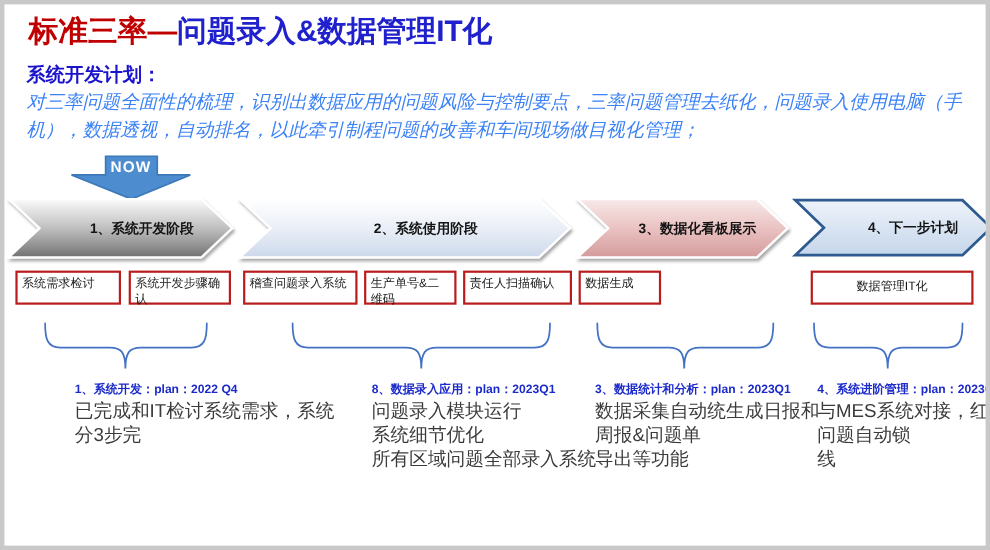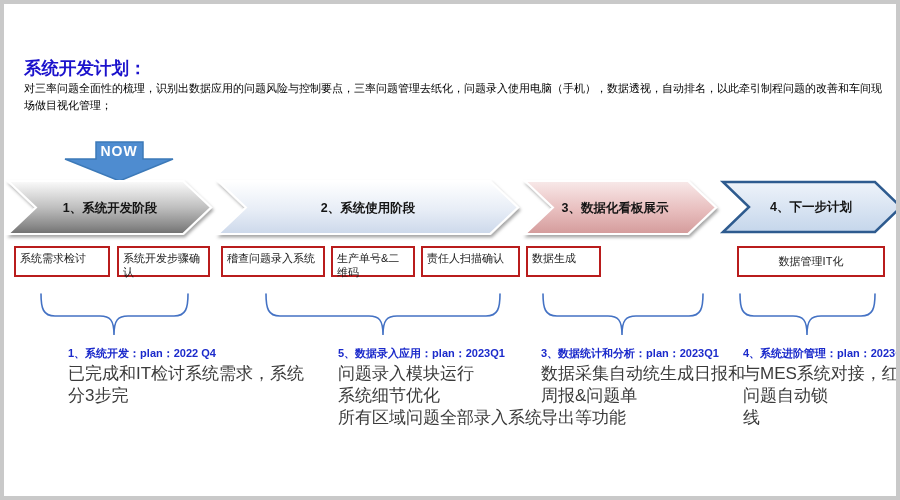--- a/index.html
+++ b/index.html
@@ -3,25 +3,25 @@
 <meta charset="utf-8">
 <style>
   html,body{margin:0;padding:0;background:#e9e9e9;font-family:"Liberation Sans",sans-serif;}
   #slide{position:relative;width:900px;height:500px;background:#ffffff;overflow:hidden;
          border:4px solid #c9c9c9;box-sizing:border-box;}
   .abs{position:absolute;}
   #main-title{left:22px;top:6px;font-size:27px;font-weight:bold;white-space:nowrap;}
   #main-title .t-red{color:#c00000;}
   #main-title .t-blue{color:#2021cc;}
   #subtitle{left:20px;top:52px;font-size:17.5px;font-weight:bold;color:#1b12cc;}
-  #intro{left:20px;top:76px;width:862px;font-size:11px;line-height:1.55;color:#000000;}
+  #intro{left:20px;top:76px;width:862px;font-size:17px;line-height:1.55;color:#3b82f6;font-style:italic;}
   #now-label{left:115px;top:147px;transform:translate(-50%,-50%);color:#ffffff;
              font-size:14px;font-weight:bold;letter-spacing:1px;}
   .stage-label{transform:translate(-50%,-50%);font-size:12.5px;font-weight:bold;
-               color:#141414;white-space:nowrap;}
+               color:#141414;white-space:nowrap;margin-left:19px;}
   .box{position:absolute;top:242px;height:31px;background:#ffffff;border:2px solid #b91c1c;
        box-sizing:border-box;font-size:11px;line-height:1.25;color:#1a1a1a;padding:4px 4px;}
   .box.center{display:flex;align-items:center;justify-content:center;text-align:center;}
   .plan{position:absolute;top:342px;}
   .plan-title{font-size:11px;font-weight:bold;color:#1b2acb;white-space:nowrap;margin-bottom:2px;}
   .plan-line{font-size:17px;color:#3b3b3b;line-height:1.3;}
   svg{position:absolute;left:0;top:0;}
 </style>
 </head>
 <body>
@@ -61,20 +61,23 @@
     <path d="M214,177 L486,177 L514,203.5 L486,230 L214,230 L242,203.5 Z" fill="url(#g-blue2)" stroke="#ffffff" stroke-width="2" filter="url(#ds)"></path>
     <path d="M521,177 L684,177 L712,203.5 L684,230 L521,230 L549,203.5 Z" fill="url(#g-pink)" stroke="#ffffff" stroke-width="2" filter="url(#ds)"></path>
     <path d="M719,178 L871,178 L897,203 L871,228 L719,228 L745,203 Z" fill="url(#g-blue4)" stroke="#2e5b8f" stroke-width="2.5"></path>
 
     <path d="M37,290 C37,304 39,312 51,312 L96,312 C106,312 110,316 110,331 C110,316 114,312 124,312 L170,312 C182,312 184,304 184,290" fill="none" stroke="#4472c4" stroke-width="1.6" stroke-linecap="round"></path>
     <path d="M262,290 C262,304 264,312 276,312 L365,312 C375,312 379,316 379,331 C379,316 383,312 393,312 L482,312 C494,312 496,304 496,290" fill="none" stroke="#4472c4" stroke-width="1.6" stroke-linecap="round"></path>
     <path d="M539,290 C539,304 541,312 553,312 L604,312 C614,312 618,316 618,331 C618,316 622,312 632,312 L685,312 C697,312 699,304 699,290" fill="none" stroke="#4472c4" stroke-width="1.6" stroke-linecap="round"></path>
     <path d="M736,290 C736,304 738,312 750,312 L789,312 C799,312 803,316 803,331 C803,316 807,312 817,312 L857,312 C869,312 871,304 871,290" fill="none" stroke="#4472c4" stroke-width="1.6" stroke-linecap="round"></path>
   </svg>
 
+  <div class="abs" id="main-title">
+    <span class="t-red">标准三率—</span><span class="t-blue">问题录入&amp;数据管理IT化</span>
+  </div>
   <div class="abs" id="subtitle">系统开发计划：</div>
   <div class="abs" id="intro">对三率问题全面性的梳理，识别出数据应用的问题风险与控制要点，三率问题管理去纸化，问题录入使用电脑（手机），数据透视，自动排名，以此牵引制程问题的改善和车间现场做目视化管理；</div>
 
   <div class="abs" id="now-label">NOW</div>
 
   <div class="abs stage-label" style="left:106px;top:204px;">1、系统开发阶段</div>
   <div class="abs stage-label" style="left:364px;top:204px;">2、系统使用阶段</div>
   <div class="abs stage-label" style="left:611px;top:204px;">3、数据化看板展示</div>
   <div class="abs stage-label" style="left:807px;top:203px;">4、下一步计划</div>
 
@@ -84,21 +87,21 @@
   <div class="box" style="left:327px;width:84px;">生产单号&amp;二维码</div>
   <div class="box" style="left:417px;width:99px;">责任人扫描确认</div>
   <div class="box" style="left:522px;width:75px;">数据生成</div>
   <div class="box center" style="left:733px;width:148px;">数据管理IT化</div>
 
   <div class="plan" style="left:64px;width:250px;">
     <div class="plan-title">1、系统开发：plan：2022 Q4</div>
     <div class="plan-line">已完成和IT检讨系统需求，系统分3步完</div>
   </div>
   <div class="plan" style="left:334px;width:235px;">
-    <div class="plan-title">5、数据录入应用：plan：2023Q1</div>
+    <div class="plan-title">8、数据录入应用：plan：2023Q1</div>
     <div class="plan-line">问题录入模块运行</div>
     <div class="plan-line">系统细节优化</div>
     <div class="plan-line">所有区域问题全部录入系统</div>
   </div>
   <div class="plan" style="left:537px;width:220px;">
     <div class="plan-title">3、数据统计和分析：plan：2023Q1</div>
     <div class="plan-line">数据采集自动统生成日报和周报&amp;问题单</div>
     <div class="plan-line">导出等功能</div>
   </div>
   <div class="plan" style="left:739px;width:175px;">

